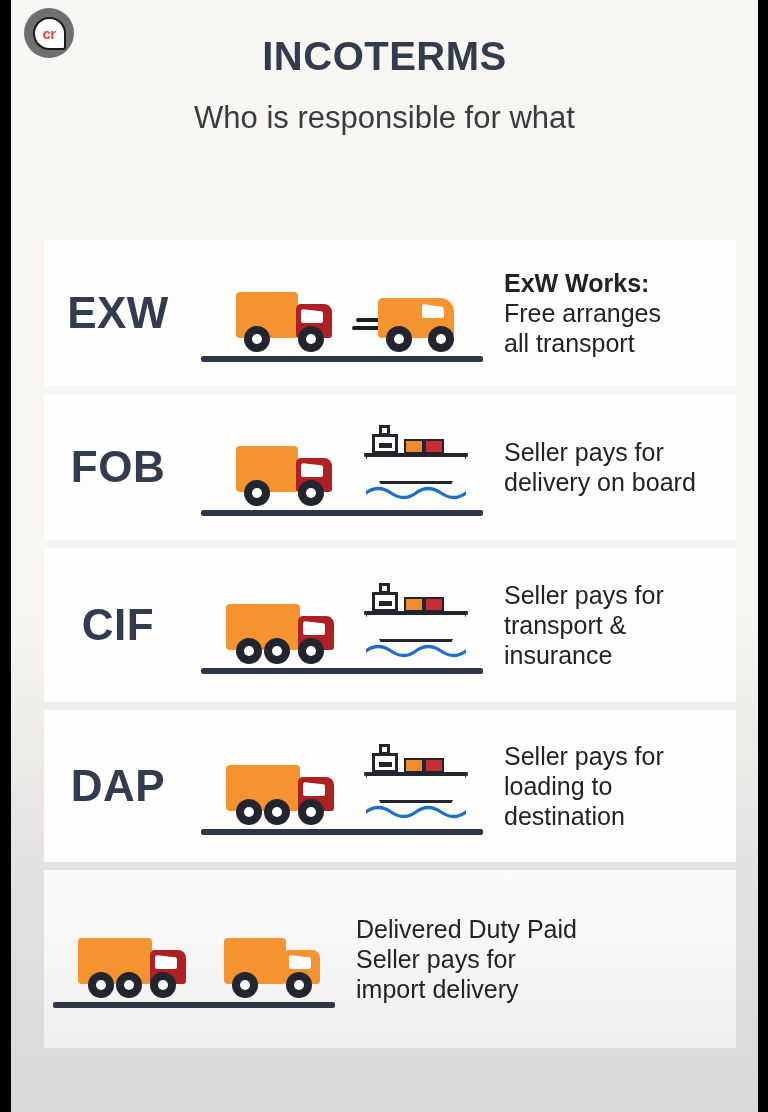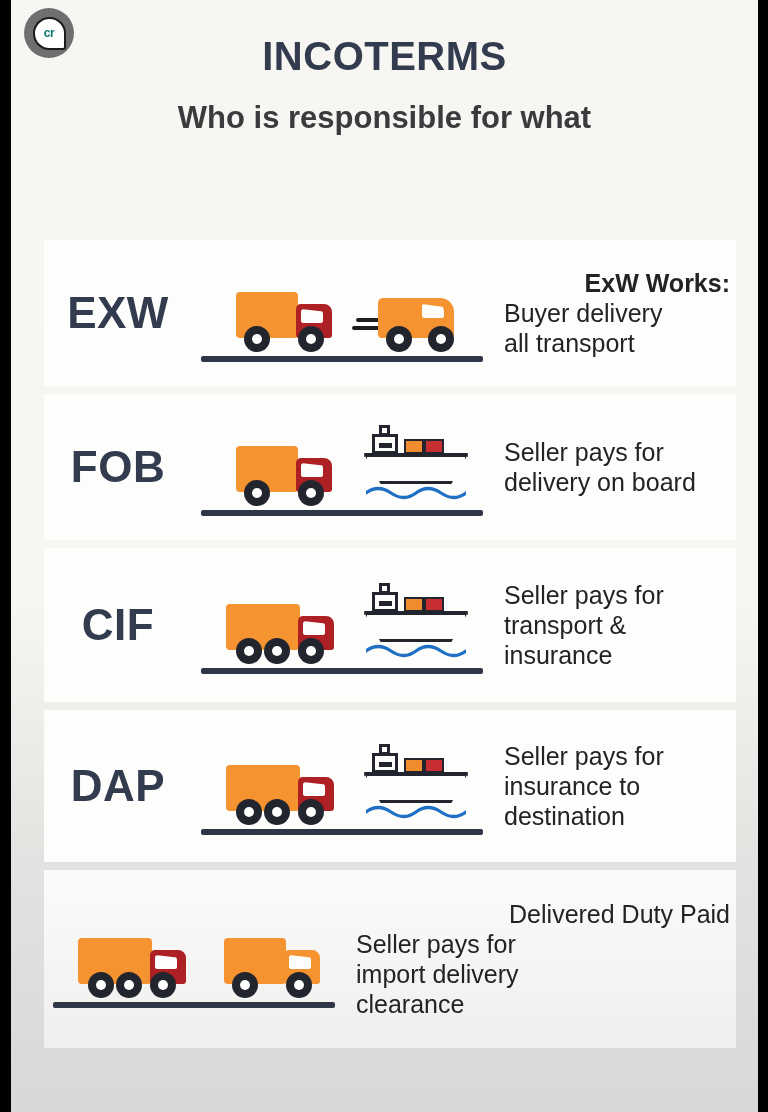--- a/index.html
+++ b/index.html
@@ -40,44 +40,44 @@
   }
   #logo .badge {
     width: 33px;
     height: 33px;
     background: #ffffff;
     border: 2.5px solid #1b1b1b;
     border-radius: 50% 50% 3px 50%;
     display: flex;
     align-items: center;
     justify-content: center;
-    font-size: 12px;
+    font-size: 15px;
     font-weight: 700;
-    color: #0f766e;
+    color: #ef4444;
     letter-spacing: -0.5px;
     box-sizing: border-box;
   }
 
   
   #header {
     padding-top: 22px;
     text-align: center;
   }
   .title-line {
     font-size: 40px;
     line-height: 68px;
     font-weight: 700;
     color: #333c4e;
     letter-spacing: 0.5px;
   }
   #subtitle {
     margin-top: 10px;
     font-size: 31px;
     line-height: 36px;
-    font-weight: 700;
+    font-weight: 400;
     color: #3b3b3d;
   }
 
   
   #rows {
     position: absolute;
     left: 33px;
     top: 240px;
     width: 692px;
   }
@@ -311,21 +311,20 @@
   .desc {
     flex: 1 1 auto;
     padding-left: 12px;
     padding-right: 6px;
     color: #232323;
   }
   .desc .d-title {
     font-size: 25px;
     line-height: 30px;
     font-weight: 700;
-    text-align: right;
   }
   .desc .d-title.light { font-weight: 400; }
   .desc .d-body {
     font-size: 25px;
     line-height: 30px;
     font-weight: 400;
   }
 </style>
 </head>
 <body>
@@ -361,21 +360,21 @@
             <div class="speed s2"></div>
             <div class="body"></div>
             <div class="win"></div>
             <div class="wheel wk-a"></div>
             <div class="wheel wk-b"></div>
           </div>
         </div>
       </div>
       <div class="desc">
         <div class="d-title">ExW Works:</div>
-        <div class="d-body">Buyer delivery</div>
+        <div class="d-body">Free arranges</div>
         <div class="d-body">all transport</div>
       </div>
     </div>
 
     <div class="row r1">
       <div class="code">FOB</div>
       <div class="scene">
         <div class="ground"></div>
         <div class="veh left">
           <div class="truck">
@@ -460,21 +459,21 @@
             <div class="deckline"></div>
             <div class="hull"></div>
             <svg class="waves" viewBox="0 0 100 16">
               <path d="M0,9 Q12,0 25,9 T50,9 T75,9 T100,9" fill="none" stroke="#1f6fc4" stroke-width="3.2" stroke-linecap="round"></path>
             </svg>
           </div>
         </div>
       </div>
       <div class="desc">
         <div class="d-body">Seller pays for</div>
-        <div class="d-body">insurance to</div>
+        <div class="d-body">loading to</div>
         <div class="d-body">destination</div>
       </div>
     </div>
 
     <div class="row r4">
       <div class="scene">
         <div class="ground"></div>
         <div class="veh left" style="left:34px;">
           <div class="truck long">
             <div class="box"></div>
@@ -490,18 +489,17 @@
             <div class="cab"></div>
             <div class="wheel wk-a"></div>
             <div class="wheel wk-b"></div>
           </div>
         </div>
       </div>
       <div class="desc">
         <div class="d-title light">Delivered Duty Paid</div>
         <div class="d-body">Seller pays for</div>
         <div class="d-body">import delivery</div>
-        <div class="d-body">clearance</div>
       </div>
     </div>
 
   </div>
 </div>
 
 </body></html>

